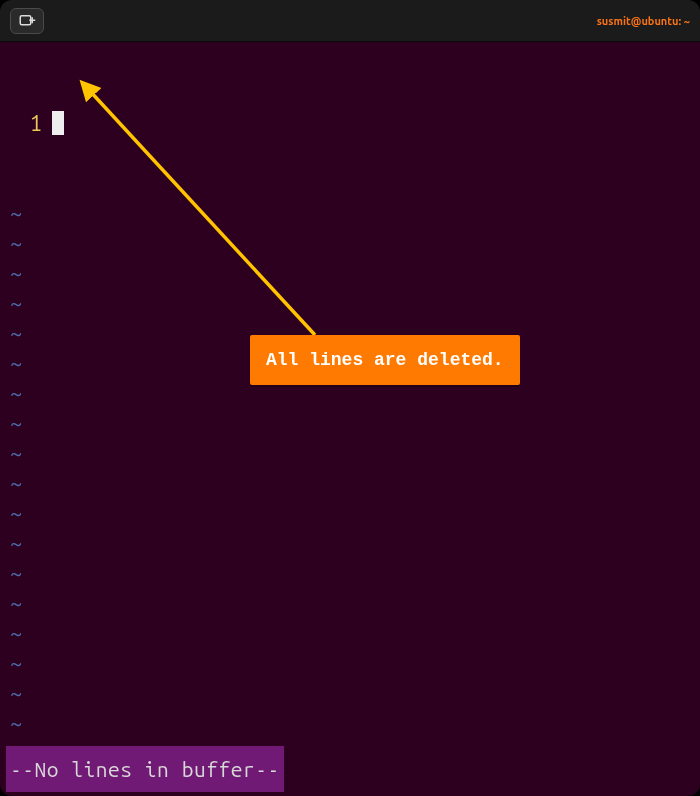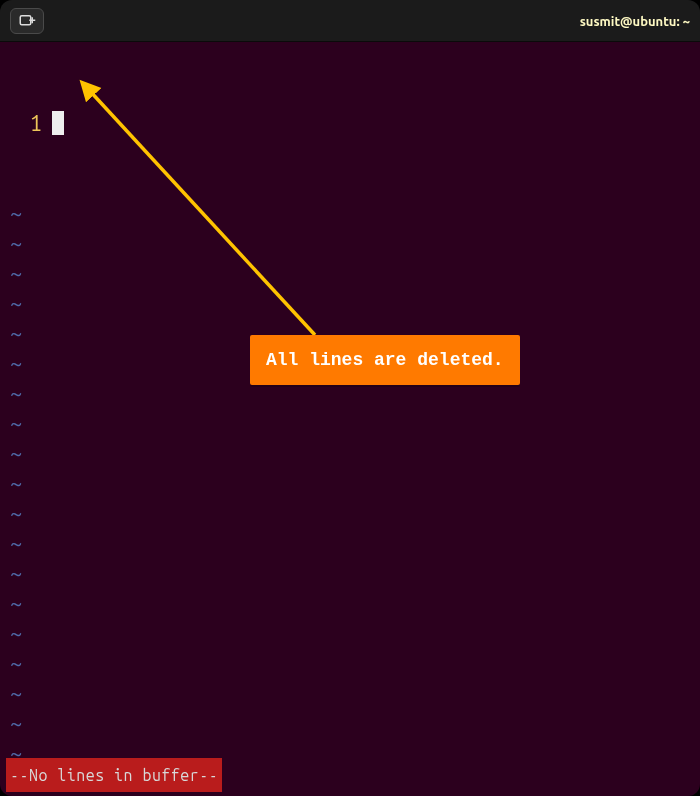--- a/index.html
+++ b/index.html
@@ -26,24 +26,24 @@
     height: 26px;
     border-radius: 6px;
     border: 1px solid #4a4a4a;
     background: #2a2a2a;
     display: flex;
     align-items: center;
     justify-content: center;
   }
   .tab-btn svg { width: 18px; height: 18px; }
   .title-text {
-    color: #fef9c3;
+    color: #f97316;
     font-family: "Ubuntu", "DejaVu Sans", sans-serif;
     font-weight: 700;
-    font-size: 13px;
+    font-size: 11px;
   }
   .terminal {
     position: relative;
     width: 100%;
     height: calc(796px - 42px);
     background: #2c001e; 
     font-size: 22px;
     line-height: 30px;
     border-bottom-left-radius: 12px;
     border-bottom-right-radius: 12px;
@@ -66,23 +66,23 @@
     width: 12px;
     height: 24px;
     background: #eee;
     margin-left: 2px;
   }
   .tilde { color: #4f6aa9; }
   .statusbar {
     position: absolute;
     left: 6px; bottom: 4px;
     color: #d8d8d8;
-    background: #b91c1c;
-    font-size: 16px;
-    padding: 2px 4px;
+    background: #701a75;
+    font-size: 21px;
+    padding: 8px 4px;
     font-family: "Ubuntu Mono", monospace;
     letter-spacing: 0.5px;
   }
   .callout {
     position: absolute;
     background: #ff7a00;
     color: #fff;
     font-family: Liberation Mono, monospace;
     font-weight: 600;
     font-size: 18px;

